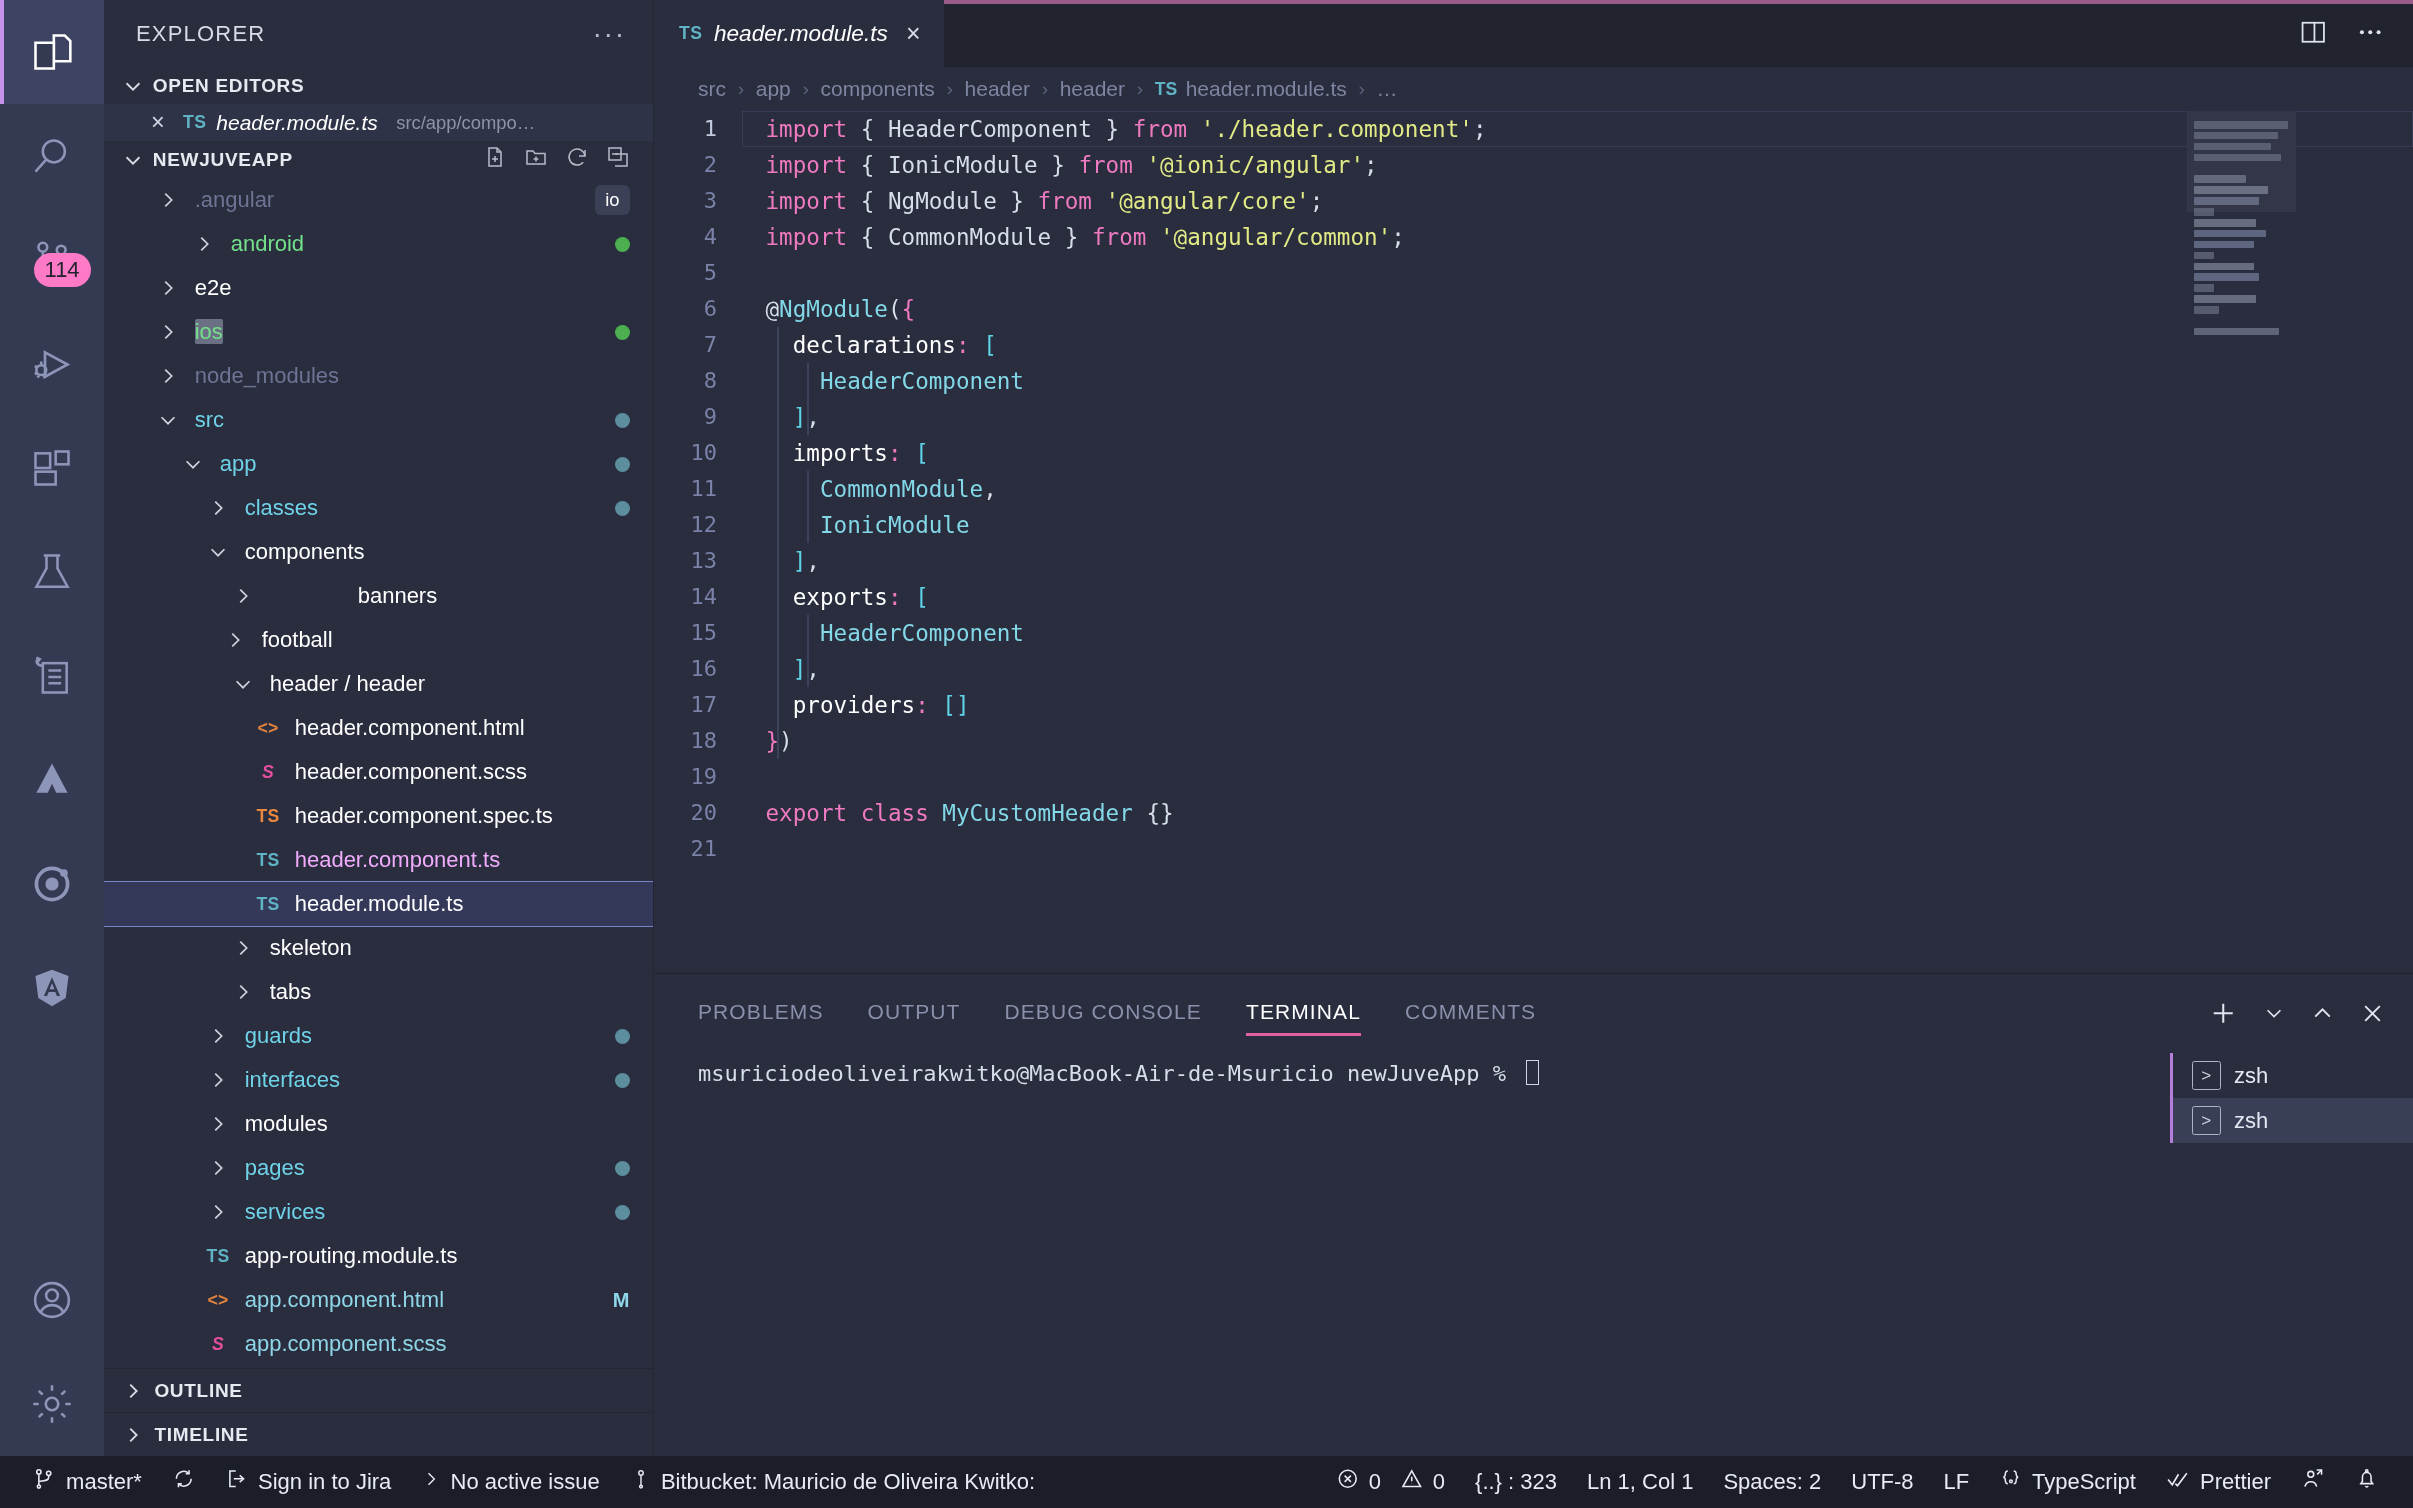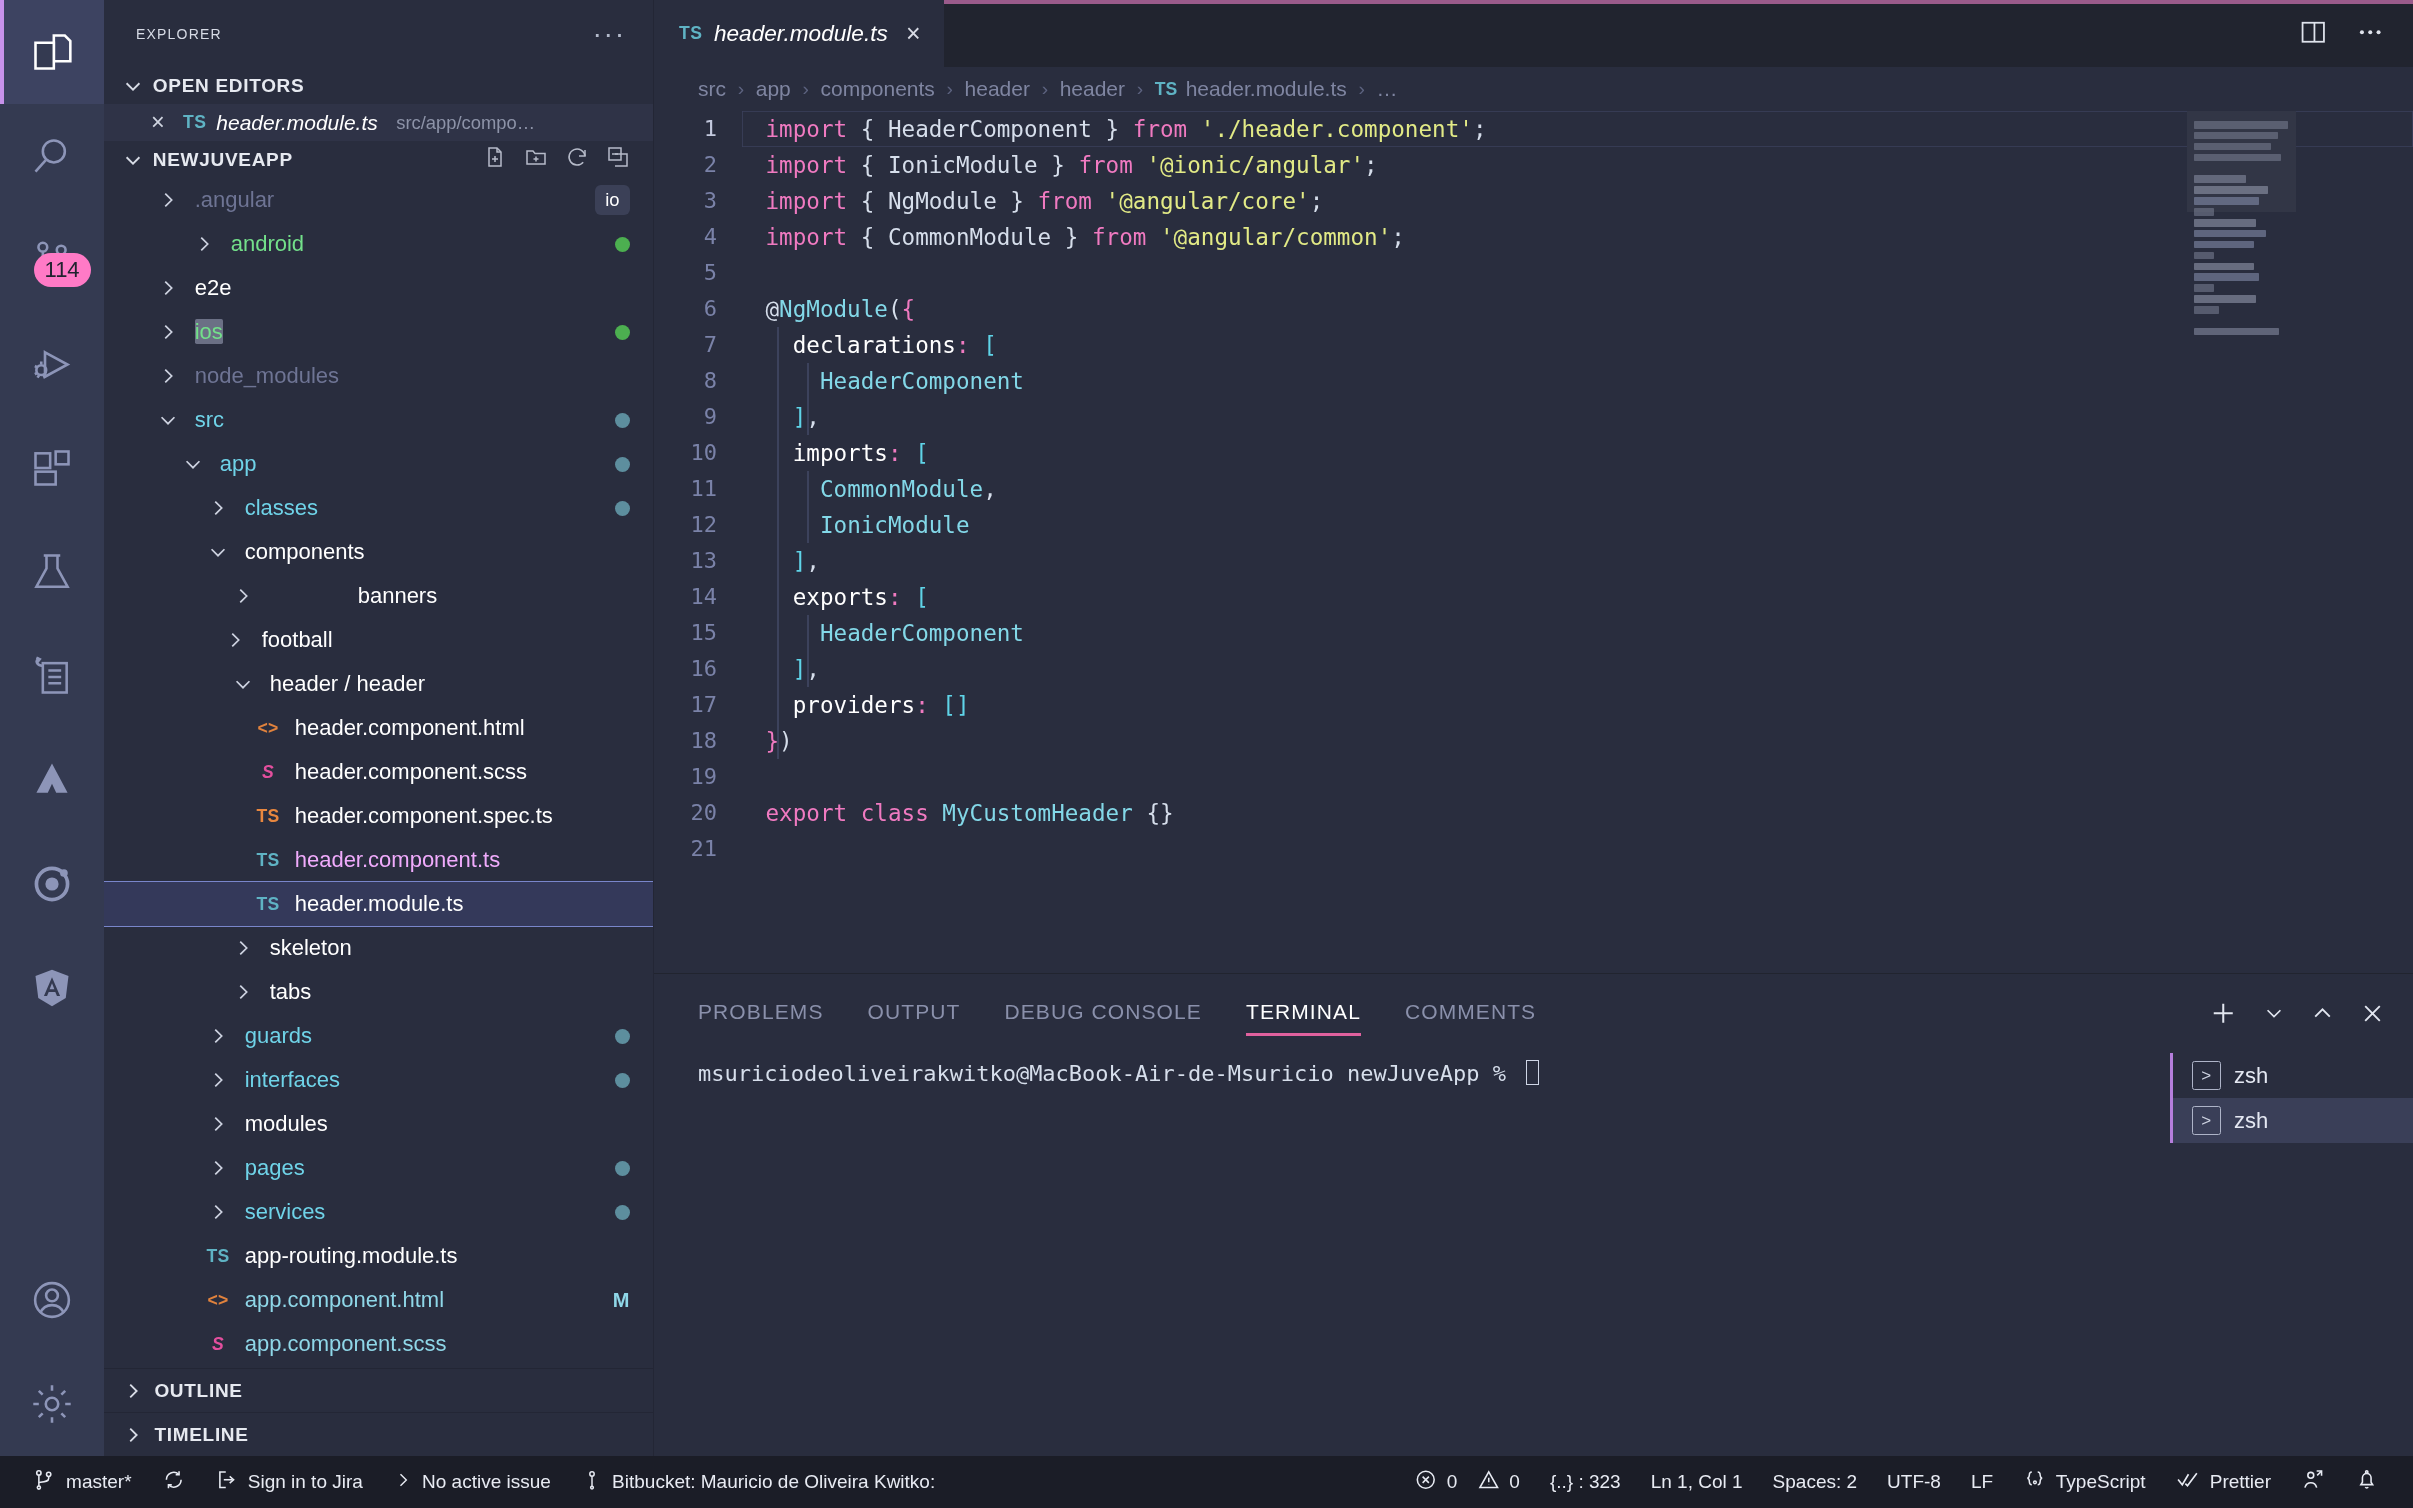--- a/index.html
+++ b/index.html
@@ -37,21 +37,21 @@
     font-family:"Liberation Sans", sans-serif;
   }
 
   
   .sidebar { width:550px; flex:0 0 550px; background:#292d3e; display:flex; flex-direction:column;
              border-right:0.8px solid #232635; min-height:0; }
   .sidebar-head {
     height:67px; display:flex; align-items:center; justify-content:space-between;
     padding:0 27px 0 32px; background:#292d3e;
   }
-  .sidebar-title { font-size:14px; letter-spacing:1.2px; color:#d7dbe6; }
+  .sidebar-title { font-size:22px; letter-spacing:1.2px; color:#d7dbe6; }
   .dots { font-size:28.5px; color:#b4bbcc; letter-spacing:1.7px; line-height:1; cursor:pointer; }
 
   .section-head {
     height:37px; display:flex; align-items:center; gap:8.4px;
     padding-left:18.4px; font-size:19px; font-weight:bold; letter-spacing:0.7px;
     color:#e6e9f0; background:#292d3e; cursor:pointer;
   }
   .chev { width:22px; height:22px; flex:0 0 22px; display:inline-block; }
   .section-head .actions { margin-left:auto; display:flex; gap:17px; padding-right:23.5px; }
   .section-head .actions svg { opacity:.85; cursor:pointer; }
@@ -164,21 +164,21 @@
     font-size:22px; color:#e4e8f2; position:relative; cursor:pointer;
   }
   .term-item.active { background:#3a3f58; }
   .term-item::before { content:""; position:absolute; left:0; top:0; bottom:0; width:3.4px; background:#b57edc; }
   .term-ico { width:28.5px; height:28.5px; border:1.7px solid #aeb4c8; border-radius:2.5px;
               display:flex; align-items:center; justify-content:center; font-size:17px; color:#cfd4e2; }
 
   
   .statusbar {
     height:52px; flex:0 0 52px; background:#1b1d27; display:flex; align-items:center;
-    font-size:19px; color:#e8ebf3; padding:0 20px 0 18.4px;
+    font-size:22px; color:#e8ebf3; padding:0 20px 0 18.4px;
   }
   .sb { display:flex; align-items:center; gap:9.2px; padding:0 15px; height:52px; cursor:pointer; white-space:nowrap; }
   .sb-spacer { flex:1; }
   svg { overflow:visible; }
 </style>
 </head>
 <body>
 
 <div class="app">
   <div class="body-row">

